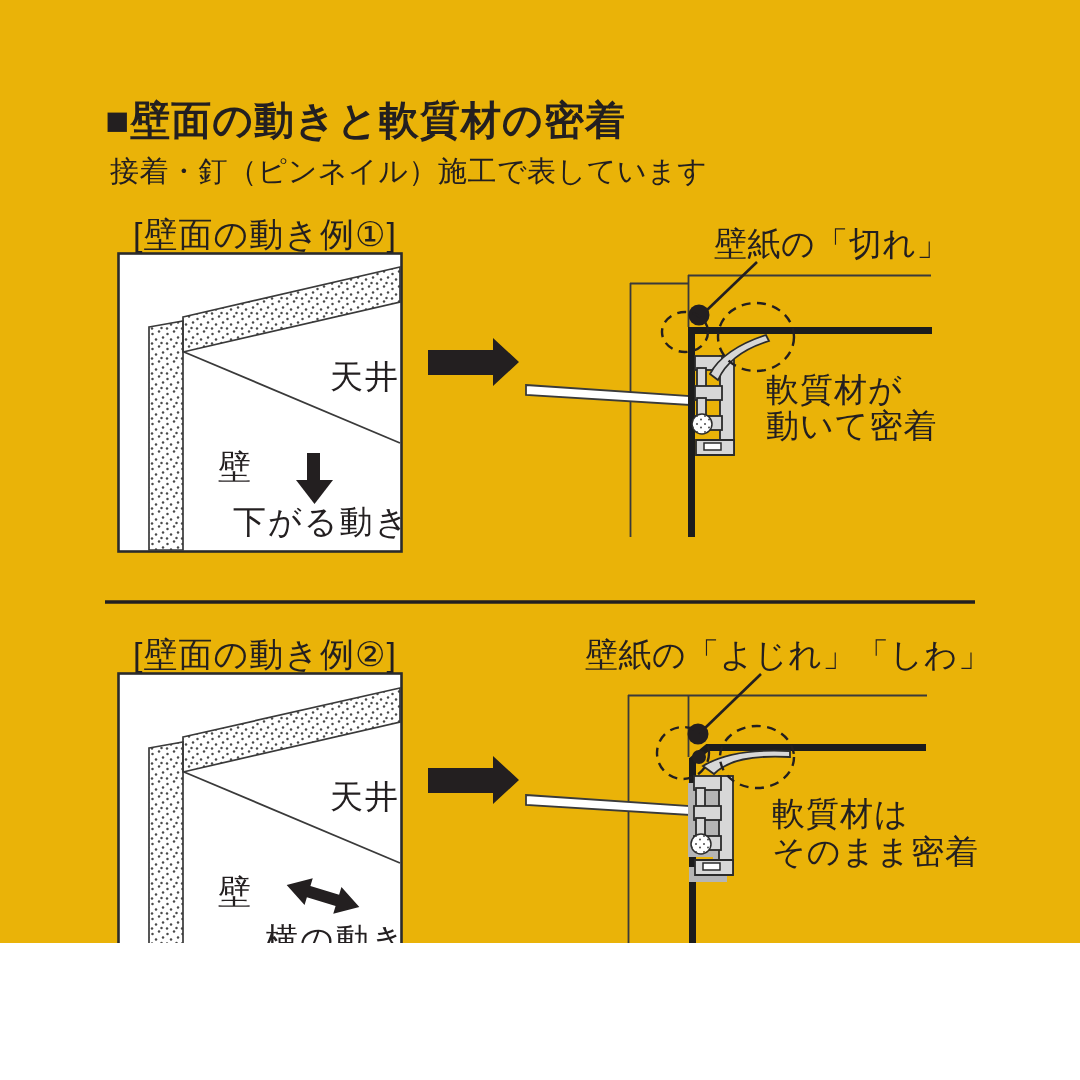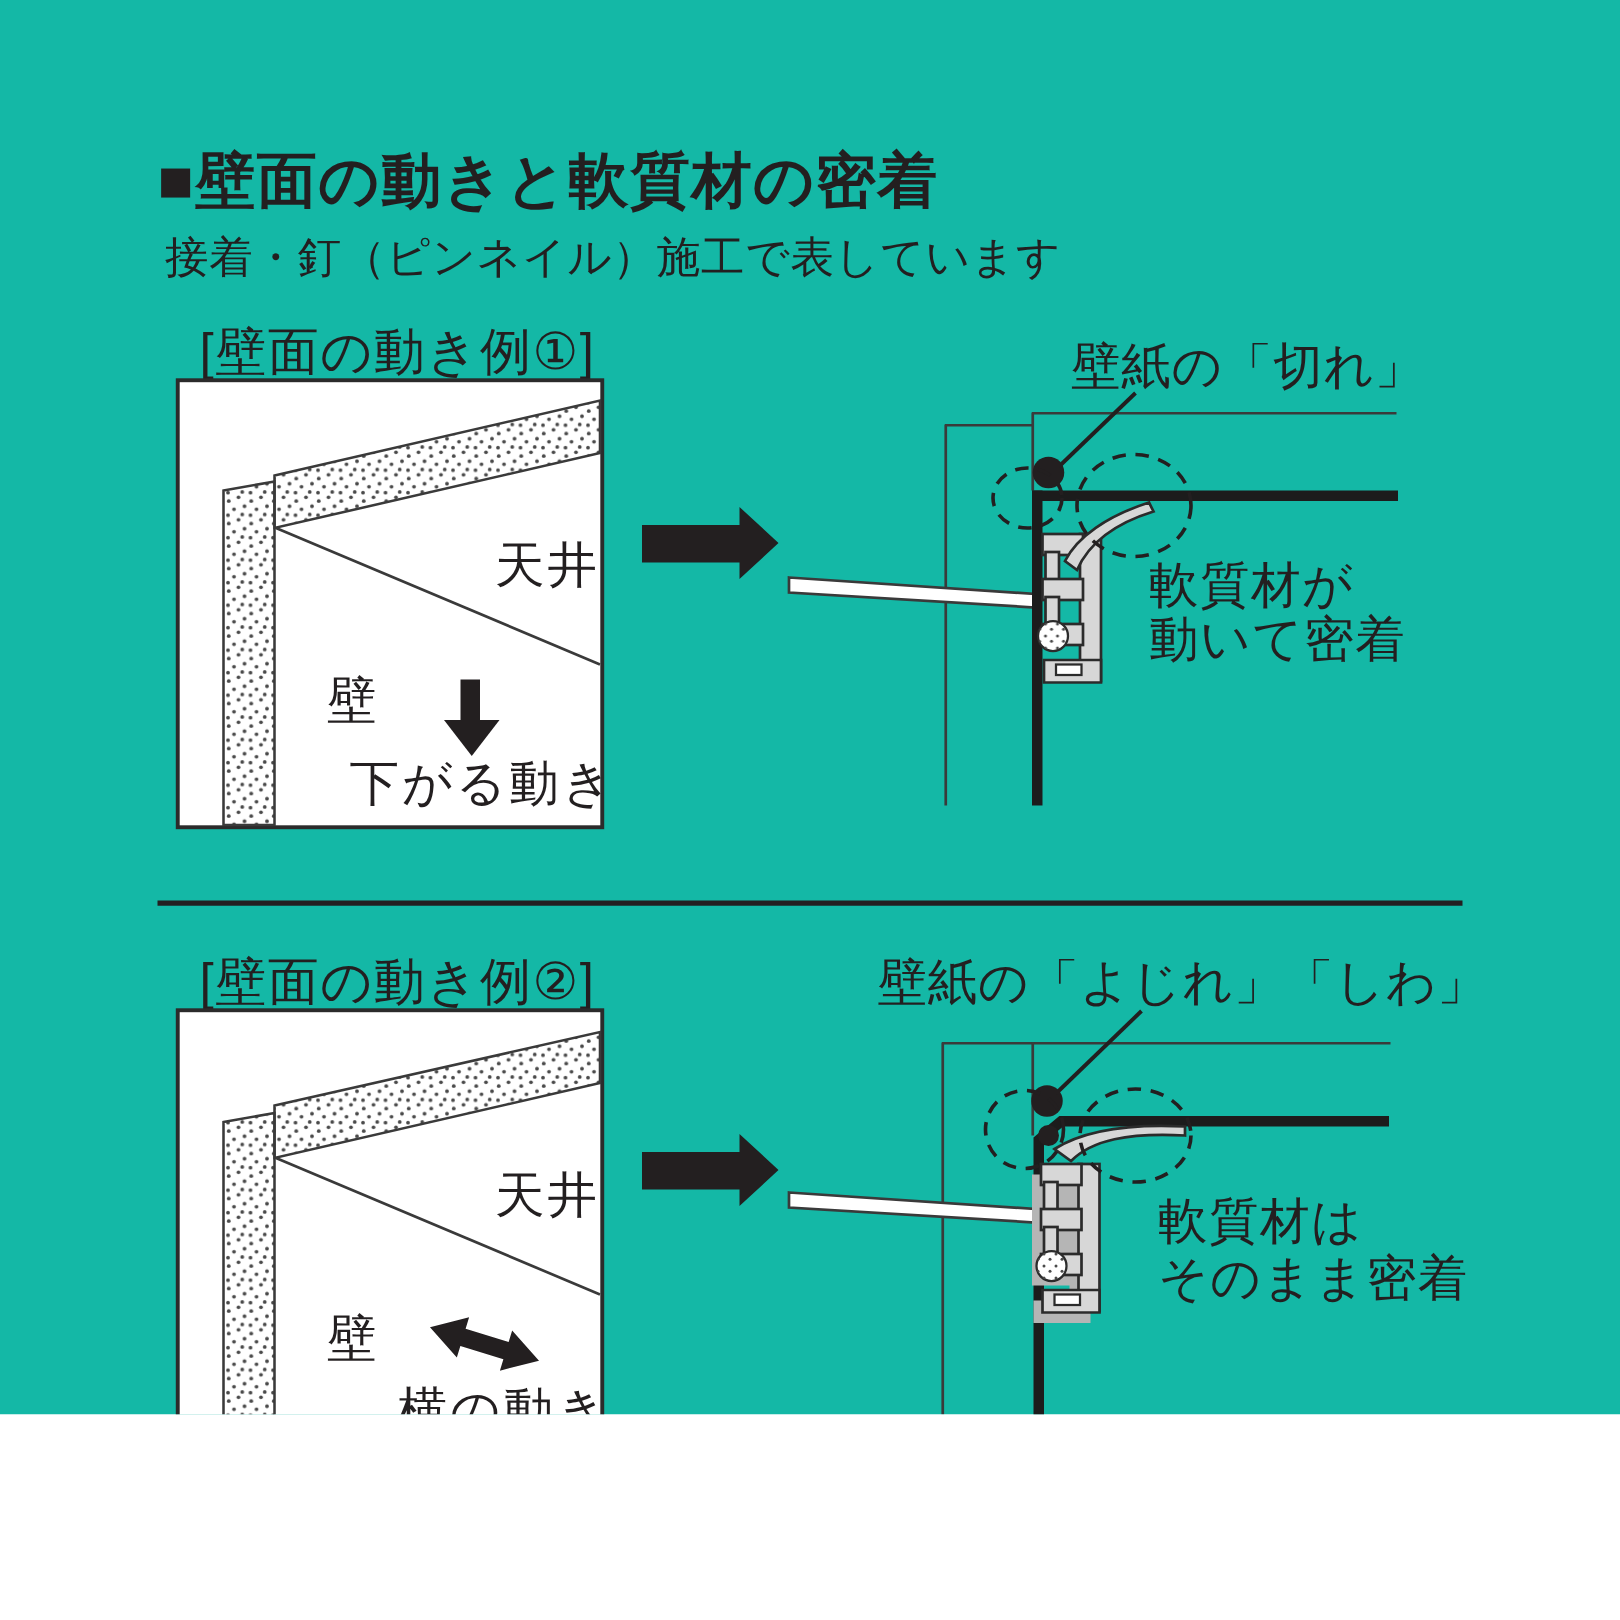--- a/index.html
+++ b/index.html
@@ -1,16 +1,16 @@
 <!DOCTYPE html>
 <html><head>
 <meta charset="utf-8">
 <style>
   html,body{margin:0;padding:0;background:#ffffff;}
-  .page{position:relative;width:1080px;height:943px;background:#14b8a6;overflow:hidden;
+  .page{position:relative;width:1080px;height:943px;background:#eab308;overflow:hidden;
         font-family:"Liberation Sans","DejaVu Sans",sans-serif;}
   svg text{fill:#231f20;font-family:"Liberation Sans","DejaVu Sans",sans-serif;}
   .t-title{font-size:40px;font-weight:bold;letter-spacing:1px;}
   .t-sub{font-size:29px;letter-spacing:0.5px;}
   .t-seclabel{font-size:34px;letter-spacing:1px;}
   .t-callout{font-size:33px;letter-spacing:0.5px;}
   .t-room{font-size:33px;letter-spacing:2px;}
   .t-note{font-size:33px;letter-spacing:1px;}
   .thin{stroke:#3a3a3a;stroke-width:1.8;fill:none;}
   .thick{stroke:#1c1c1c;stroke-width:7;fill:none;}

